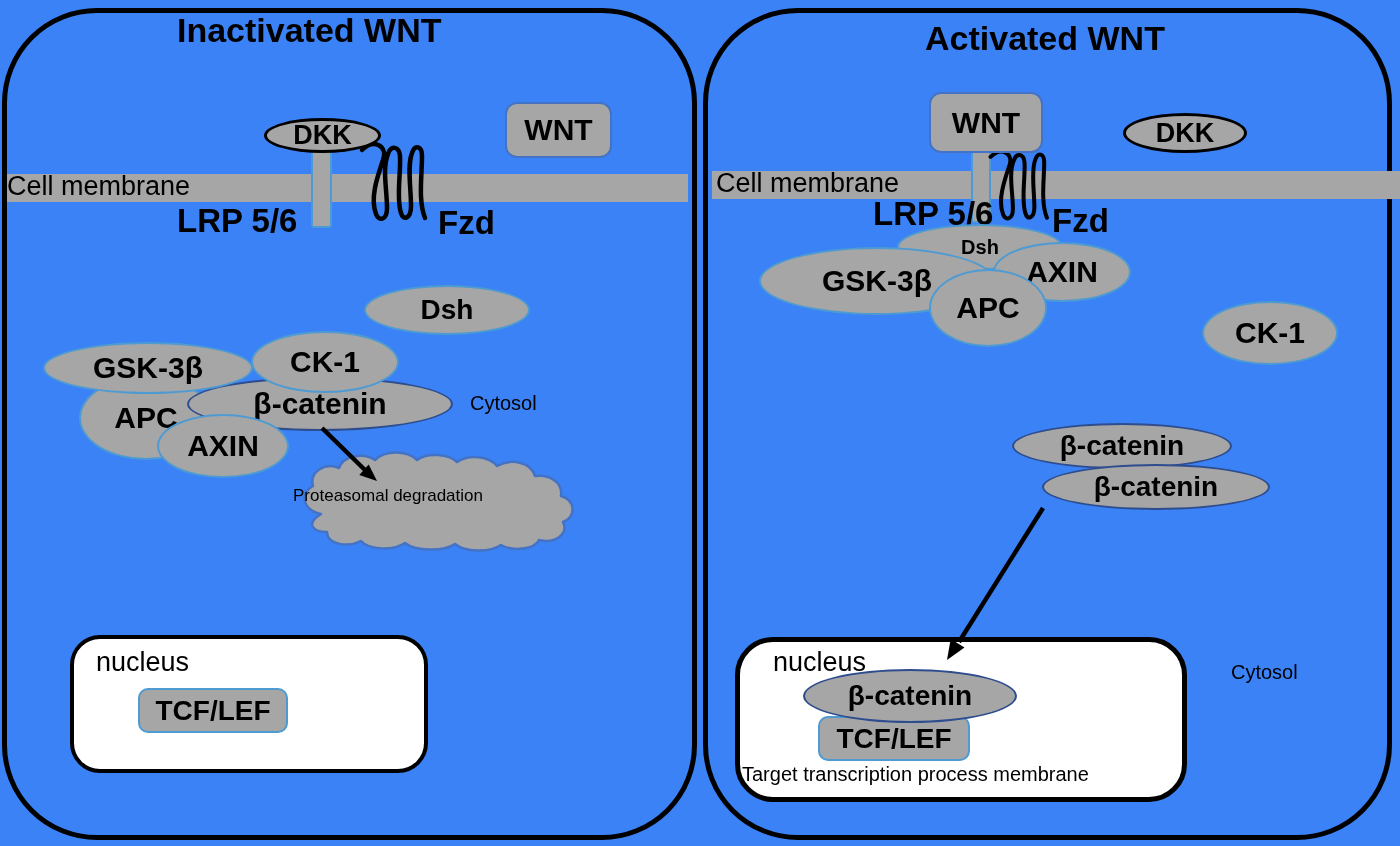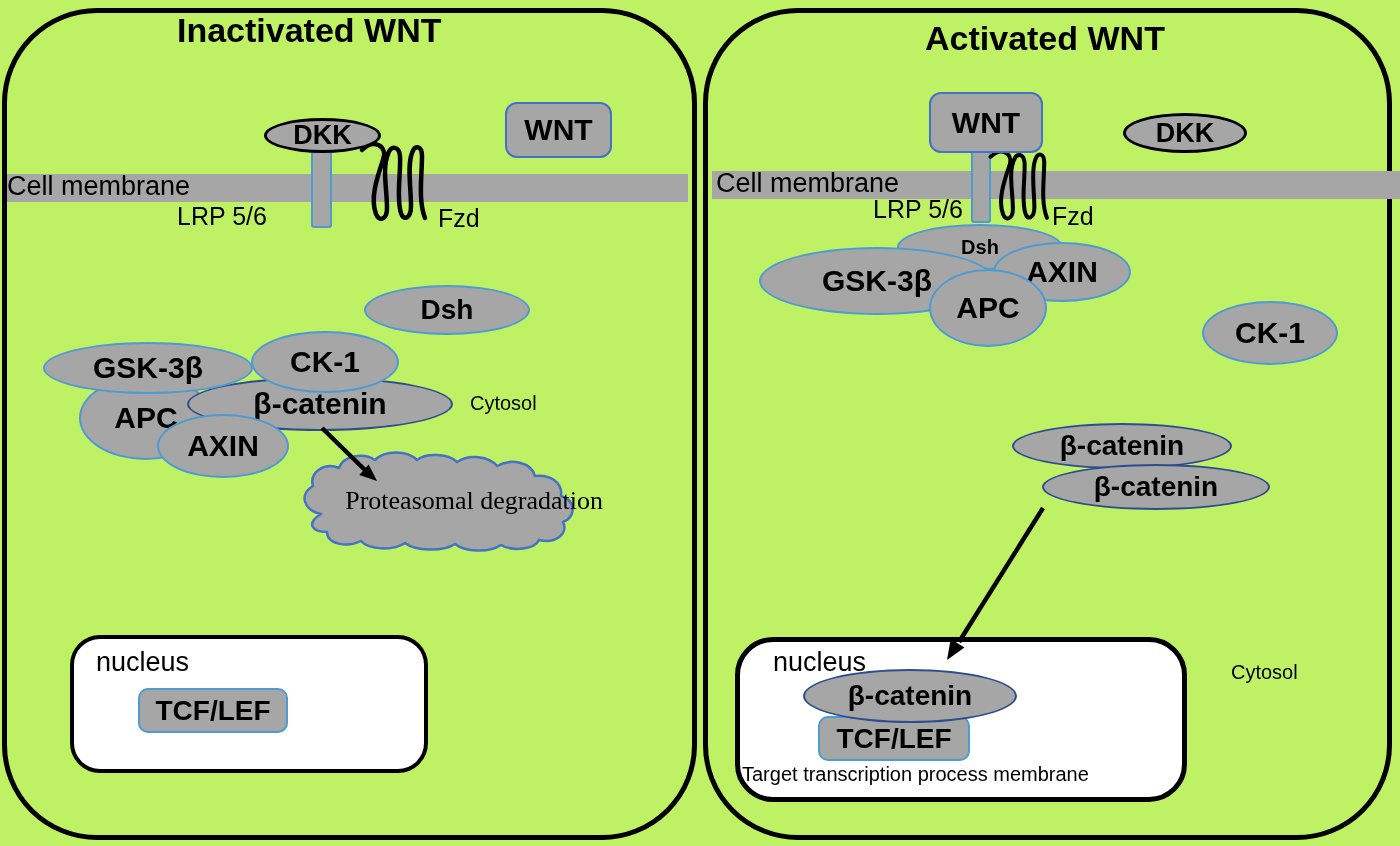--- a/index.html
+++ b/index.html
@@ -5,33 +5,33 @@
   :root{
     --shape-fill:#a6a6a6;
     --membrane:#a6a6a6;
     --light-blue:#4e9ad2;
     --dark-blue:#2e4d8e;
     --wnt-border:#4472c4;
     --ink:#000000;
   }
   html,body{margin:0;padding:0;background:#ffffff;}
   #stage{
-    position:relative;width:1400px;height:846px;background:#bef264;overflow:hidden;
+    position:relative;width:1400px;height:846px;background:#3b82f6;overflow:hidden;
     font-family:"Liberation Sans", sans-serif;color:var(--ink);
   }
   .panel{
     position:absolute;box-sizing:border-box;border:5px solid var(--ink);
     border-radius:95px;background:transparent;
   }
   .membrane{position:absolute;background:var(--membrane);z-index:3;}
   .lbl{position:absolute;white-space:nowrap;line-height:1.1;}
   .title{font-size:34px;font-weight:bold;z-index:6;}
   .plain27{font-size:27px;}
   .plain28{font-size:20px;}
-  .bold27{font-size:25px;font-weight:normal;}
+  .bold27{font-size:33px;font-weight:bold;}
   .ellipse{
     position:absolute;box-sizing:border-box;border-radius:50%;
     background:var(--shape-fill);border:2.5px solid var(--light-blue);
     display:flex;align-items:center;justify-content:center;
     font-weight:bold;font-size:30px;white-space:nowrap;text-align:right;
   }
   .ellipse.navy{border-color:var(--dark-blue);}
   .ellipse.blackb{border:3px solid var(--ink);font-size:27px;}
   .rbox{
     position:absolute;box-sizing:border-box;border-radius:12px;
@@ -85,21 +85,21 @@
   <div class="lbl plain28" style="left:470px;top:392px;">Cytosol</div>
 
   <svg class="z4" style="left:315px;top:425px;" width="80" height="70" viewBox="0 0 80 70">
     <line x1="7" y1="3" x2="50" y2="45" stroke="#000000" stroke-width="4.5"></line>
     <polygon points="62,56 44.3,50.1 53.7,39.5" fill="#000000"></polygon>
   </svg>
 
   <svg class="z2" style="left:291px;top:452px;" width="302" height="102" viewBox="0 0 302 102">
     <path d="M30,62 C12,58 8,42 22,34 C18,20 34,10 48,16 C52,4 72,0 84,8 C94,-2 116,-2 126,8 C136,0 158,2 166,10 C178,2 198,4 206,14 C220,6 240,10 244,24 C258,22 272,30 270,44 C284,48 286,64 272,70 C278,82 264,92 248,88 C244,97 222,100 210,93 C198,101 174,100 164,92 C152,100 124,99 114,91 C102,99 78,98 70,89 C56,96 36,92 36,80 C22,80 14,72 30,62 Z" fill="#a6a6a6" stroke="#4472c4" stroke-width="2.5" stroke-linejoin="round"></path>
   </svg>
-  <div class="lbl z3" style="left:293px;top:487px;width:310px;text-align:right;font-size:26px;font-family:Liberation Serif, serif;">Proteasomal degradation</div>
+  <div class="lbl z3" style="left:293px;top:487px;width:310px;text-align:left;font-size:17px;">Proteasomal degradation</div>
 
   <div class="nucleus" style="left:70px;top:635px;width:358px;height:138px;"></div>
   <div class="lbl plain27 z2" style="left:96px;top:648px;">nucleus</div>
   <div class="rbox tcf z2" style="left:138px;top:688px;width:150px;height:45px;">TCF/LEF</div>
 
   <div class="panel" style="left:703px;top:8px;width:689px;height:832px;"></div>
 
   <div class="lbl title" style="left:925px;top:12px;margin-top:8px;">Activated WNT</div>
 
   <div class="membrane" style="left:712px;top:171px;width:688px;height:28px;"></div>

